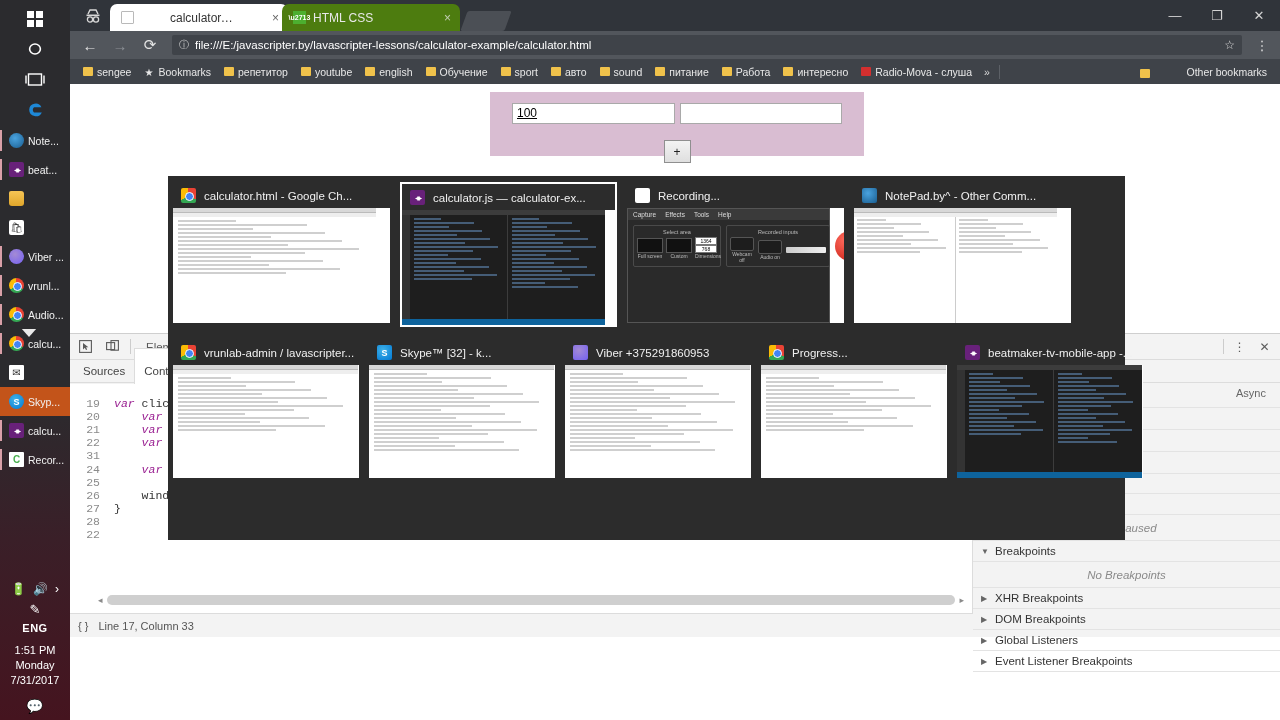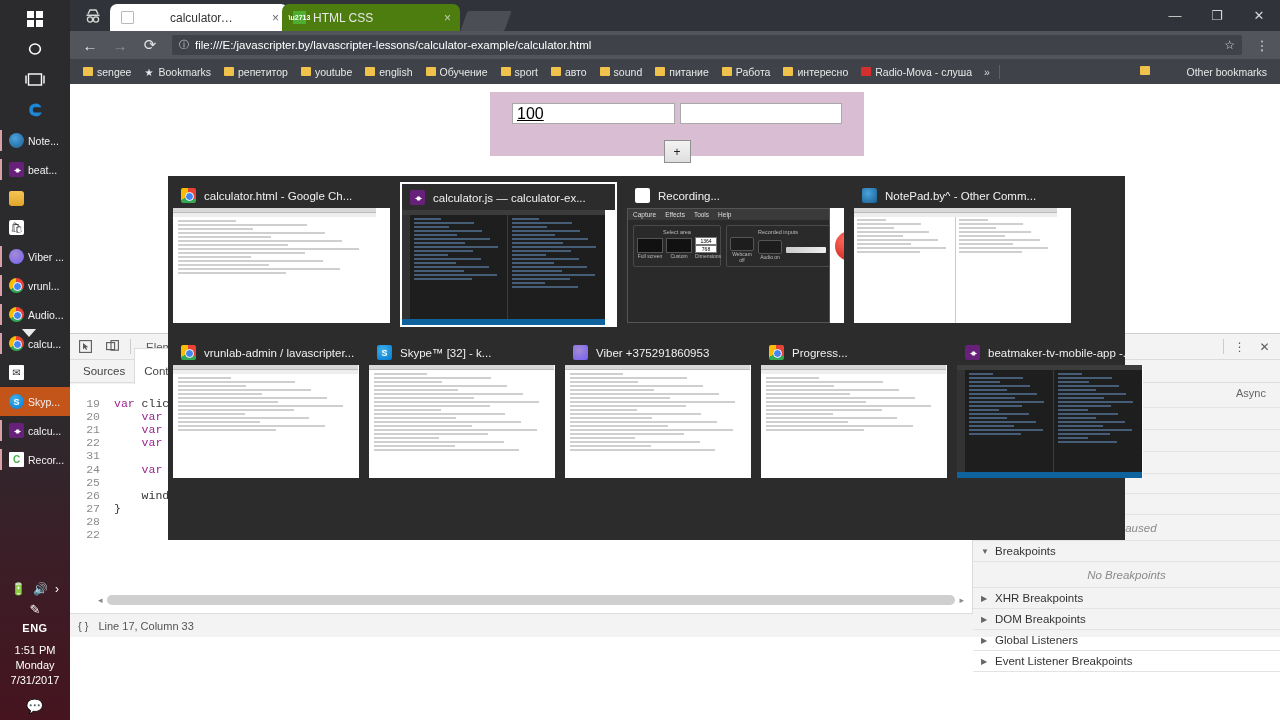--- a/index.html
+++ b/index.html
@@ -80,27 +80,27 @@
   .omni-star { color:#d8d8d8; font-size:12px; margin-left:auto; }
   .menu-dots { width:20px; display:flex; align-items:center; justify-content:center; color:#e0e0e0; font-size:13px; letter-spacing:0; }
 
   .bookmarks { height:25px; background:#3f4349; display:flex; align-items:center; padding:0 7px; gap:1px; font-size:10.5px; color:#e8e8e8; overflow:hidden; }
   .bm { display:flex; align-items:center; gap:4px; padding:2px 6px; white-space:nowrap; }
   .bm-ico { width:10px; height:9px; background:#f0c24b; border-radius:1px; flex:0 0 10px; }
   .bm-ico.star { background:none; color:#e8e8e8; font-size:10px; width:auto; }
   .bm-ico.red { background:#d32f2f; }
   .bm-more { padding:2px 5px; color:#d9d9d9; }
   .bm-sep { width:1px; height:14px; background:#5c6066; margin:0 3px; }
-  .bm-right { margin-left:auto; display:flex; align-items:flex-start;gap:36px; }
+  .bm-right { margin-left:auto; display:flex; align-items:flex-end;gap:36px; }
 
   
   .pagearea { position:absolute; left:0; top:84px; width:1210px; height:636px; background:#fff; overflow:hidden; }
   .calcbox { position:absolute; left:420px; top:8px; width:374px; height:64px; background:#d9bdd2; }
   .calcrow { display:flex; gap:5px; padding:11px 22px 0 22px; }
-  .calc-input { width:163px; height:21px; background:#fff; border:1px solid #a9a9a9; font-size:16px; color:#000; padding:0 4px; line-height:19px;text-decoration:underline; }
+  .calc-input { width:163px; height:21px; background:#fff; border:1px solid #a9a9a9; font-size:12px; color:#000; padding:0 4px; line-height:19px;text-decoration:underline; }
   .calc-btnrow { display:flex; justify-content:center; margin-top:16px; }
   .calc-btn { width:27px; height:23px; background:linear-gradient(180deg,#f3f3f3,#dfdfdf); border:1px solid #8f8f8f; font-size:12px; color:#222; display:flex; align-items:center; justify-content:center; }
   .cursor { position:absolute; left:598px; top:150px; width:14px; height:20px; z-index:12; }
 
   
   .devtools { position:absolute; left:0; top:333px; width:1210px; height:303px; background:#f3f3f3; border-top:1px solid #cfcfcf; }
   .dt-top { height:26px; display:flex; align-items:center; padding:0 6px; gap:8px; border-bottom:1px solid #dcdcdc; background:#f3f3f3; font-size:11.5px; color:#5a5a5a; }
   .dt-icbtn { width:19px; height:19px; display:flex; align-items:center; justify-content:center; color:#5a5a5a; font-size:12px; }
   .dt-div { width:1px; height:15px; background:#ccc; }
   .dt-tab { padding:3px 7px; }
@@ -109,21 +109,21 @@
   .dt-subtab { padding:16px 9px; }
   .dt-subtab.active { background:#ffffff; border:1px solid #dcdcdc; border-bottom:1px solid #fff; }
 
   .dt-body { position:absolute; left:0; top:50px; width:1210px; height:253px; display:flex; }
   .editorpane { position:relative; width:903px; background:#fff; border-right:1px solid #dcdcdc; }
   .codearea { position:absolute; left:0; top:0; right:0; bottom:30px; overflow:hidden;
     font-family:"Liberation Mono", monospace; font-size:11.5px; line-height:13.1px; }
   .codeline { display:flex; height:13.1px; }
   .gutter { width:37px; flex:0 0 37px; text-align:right; padding-right:7px; color:#8b8b8b; background:#fff; }
   .codetext { white-space:pre; padding-left:7px; color:#333; }
-  .k-var { color:#9b2393; }
+  .k-var { color:#9b2393;font-style:italic; }
   .k-str { color:#c41a16; }
   .editor-scroll-v { position:absolute; right:2px; top:24px; width:9px; height:120px; background:#cfcfcf; border-radius:5px; }
   .hbar-track { position:absolute; left:28px; bottom:30px; right:8px; height:14px; display:flex; align-items:center; gap:4px; color:#8a8a8a; font-size:9px; }
   .statusbar { position:absolute; left:0; bottom:0; width:903px; height:24px; border-top:1px solid #dcdcdc; display:flex; align-items:center; gap:10px; padding-left:8px; font-size:11px; color:#555; background:#f3f3f3; }
 
   .sidepane { flex:1; background:#f3f3f3; font-size:11.5px; color:#333; position:relative; }
   .sp-row { height:21px; display:flex; align-items:center; padding-left:8px; border-bottom:1px solid #e3e3e3; gap:5px; }
   .sp-caret { font-size:8px; color:#666; width:9px; }
   .sp-empty { height:26px; display:flex; align-items:center; justify-content:center; color:#8a8a8a; font-style:italic; border-bottom:1px solid #e3e3e3; }
   .sp-async { position:absolute; right:14px; top:3px; font-size:11px; color:#666; }

